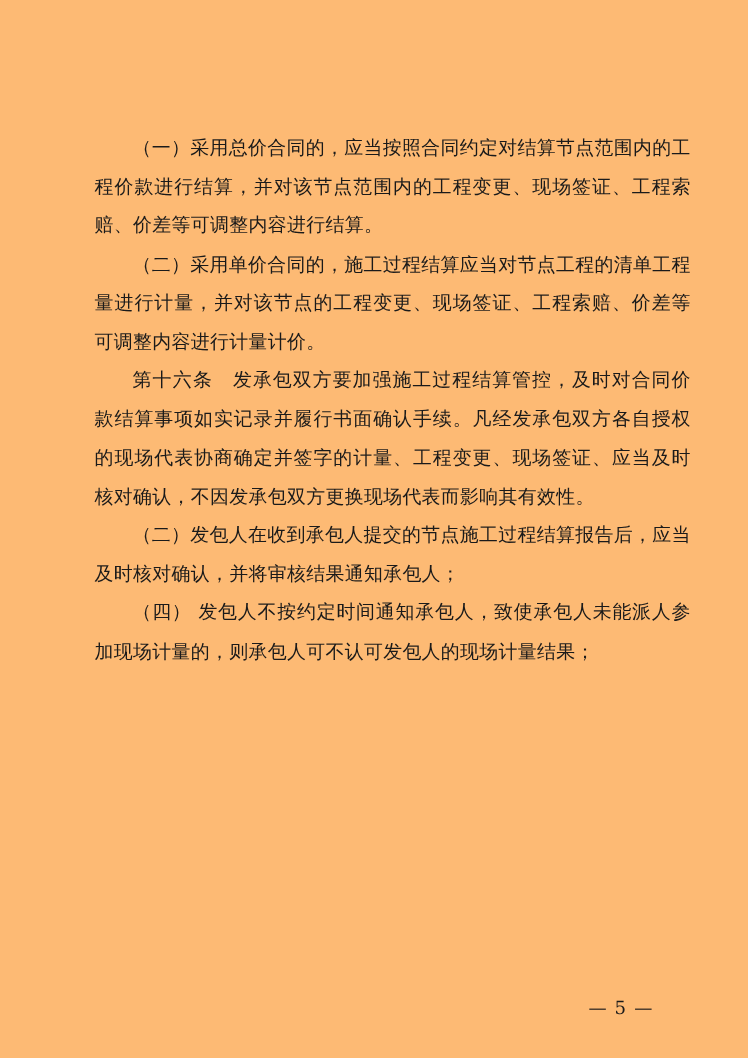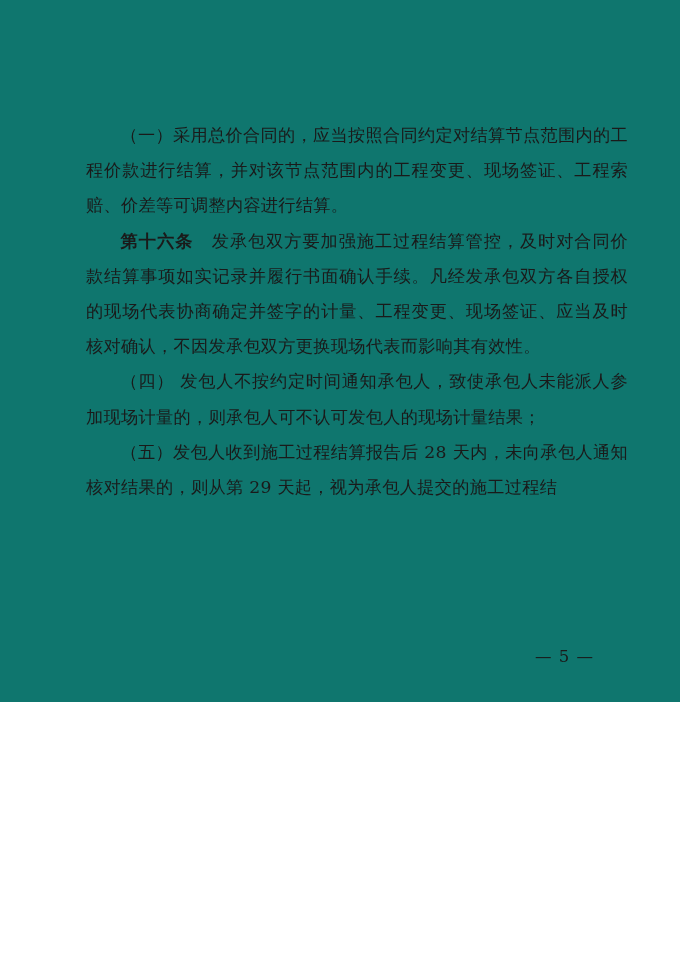--- a/index.html
+++ b/index.html
@@ -11,73 +11,74 @@
     width: 680px;
     height: 962px;
     font-family: "DejaVu Serif", serif;
     color: #1a1a1a;
     position: relative;
     overflow: hidden;
   }
   .page {
     box-sizing: border-box;
     width: 680px;
-    height: 702px;
+    height: 962px;
     padding: 118px 52px 0 86px;
     position: relative;
-    background: #0f766e;
+    background: #fdba74;
   }
   .body-text {
     font-size: 17.2px;
     line-height: 35px;
     text-align: justify;
     text-justify: inter-ideograph;
     letter-spacing: 0.2px;
   }
   p.para {
     margin: 0;
     text-indent: 2em;
     font-size: 17.2px;
     line-height: 35.2px;
     text-align: justify;
     text-justify: inter-ideograph;
     letter-spacing: 0.3px;
   }
   p.para .artnum {
-    font-weight: bold;
+    font-weight: normal;
     letter-spacing: 0.5px;
   }
   .footer {
     position: absolute;
     bottom: 36px;
     right: 86px;
     font-size: 16.5px;
     letter-spacing: 1px;
     color: #1a1a1a;
   }
 </style>
 </head>
 <body>
 
 <div class="page">
 
   <div class="body-text">
 
     <p class="para">（一）采用总价合同的，应当按照合同约定对结算节点范围内的工程价款进行结算，并对该节点范围内的工程变更、现场签证、工程索赔、价差等可调整内容进行结算。</p>
 
+    <p class="para">（二）采用单价合同的，施工过程结算应当对节点工程的清单工程量进行计量，并对该节点的工程变更、现场签证、工程索赔、价差等可调整内容进行计量计价。</p>
 
     <p class="para">
       <span class="artnum">第十六条</span><span>　</span><span>发承包双方要加强施工过程结算管控，及时对合同价款结算事项如实记录并履行书面确认手续。凡经发承包双方各自授权的现场代表协商确定并签字的计量、工程变更、现场签证、应当及时核对确认，不因发承包双方更换现场代表而影响其有效性。</span>
     </p>
 
 
 
+    <p class="para">（二）发包人在收到承包人提交的节点施工过程结算报告后，应当及时核对确认，并将审核结果通知承包人；</p>
 
 
     <p class="para">（四） 发包人不按约定时间通知承包人，致使承包人未能派人参加现场计量的，则承包人可不认可发包人的现场计量结果；</p>
 
-    <p class="para">（五）发包人收到施工过程结算报告后 28 天内，未向承包人通知核对结果的，则从第 29 天起，视为承包人提交的施工过程结</p>
 
   </div>
 
   <div class="footer">— 5 —</div>
 
 </div>
 
 </body></html>

